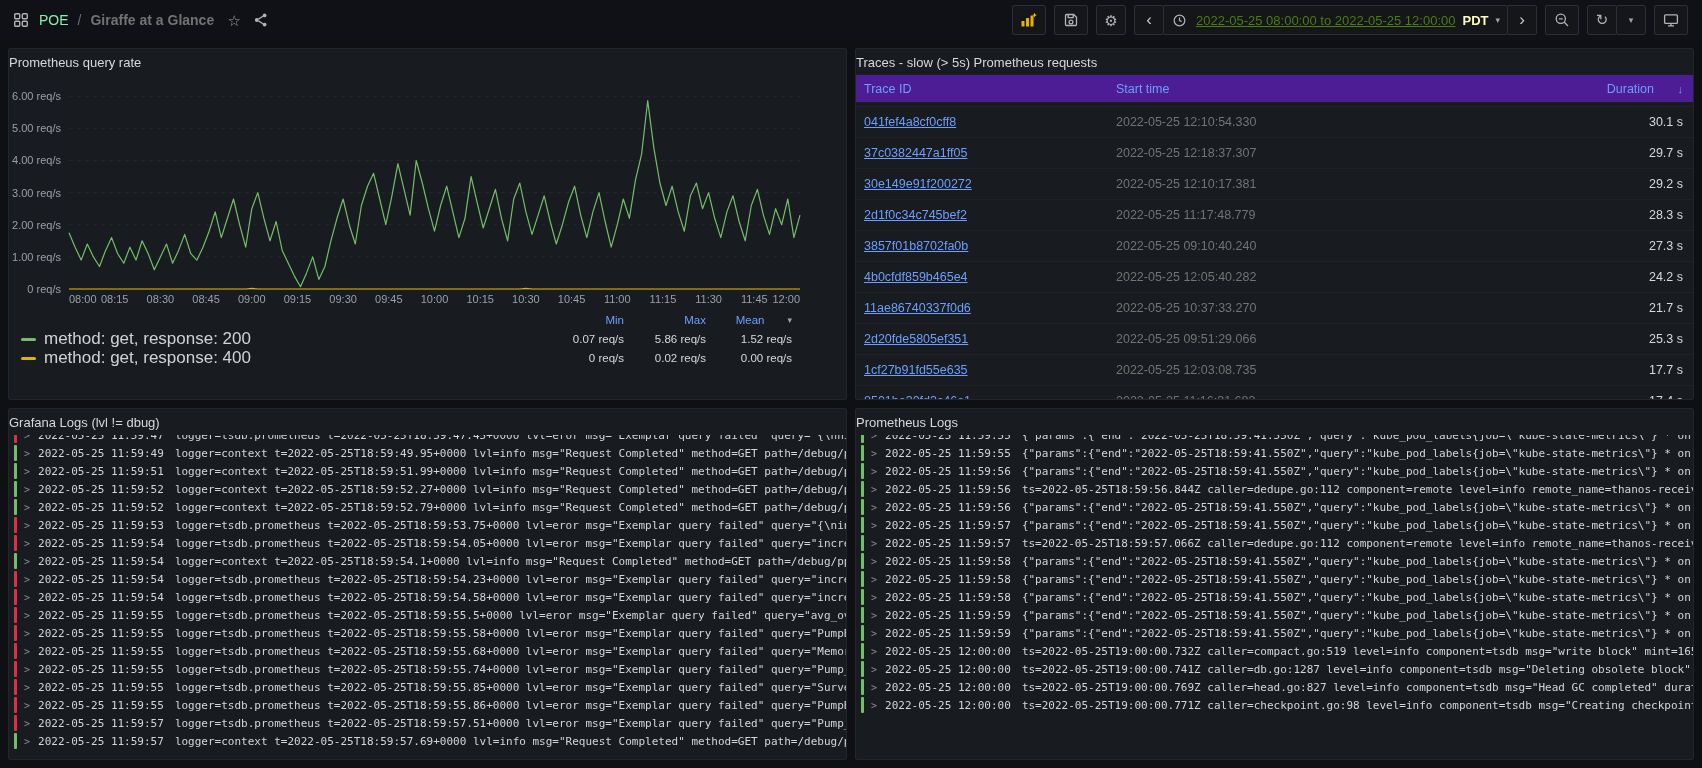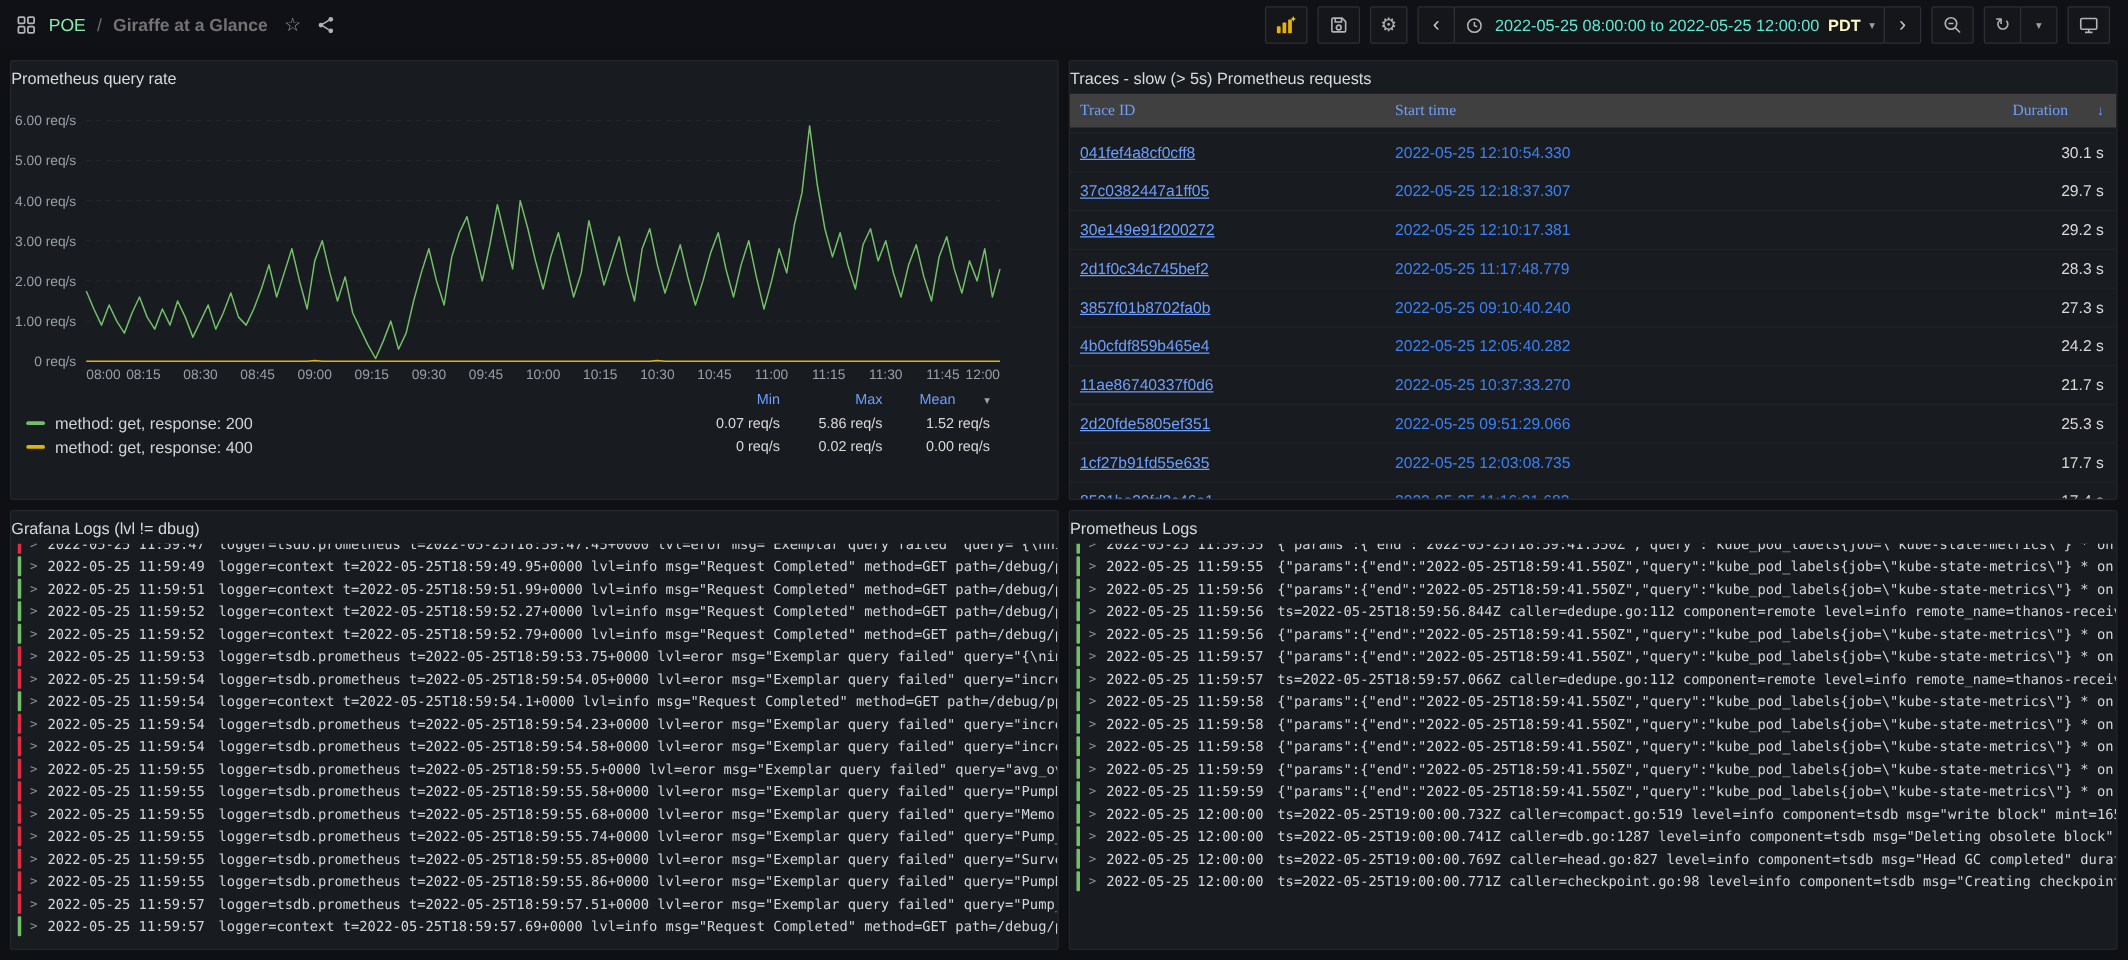--- a/index.html
+++ b/index.html
@@ -13,21 +13,21 @@
   .ic svg { display:block; }
   .crumb-folder { color:#86efac; font-size:14px; cursor:pointer; }
   .crumb-sep { color:#6c7077; font-size:14px; }
   .crumb-dash { color:#737373; font-size:14px; font-weight:600; margin-right:2px; }
   .glyph { font-size:15px; line-height:1; }
   .tbtn { height:30px; min-width:30px; display:inline-flex; align-items:center; justify-content:center; gap:7px;
           background:#141619; border:1px solid #2c2f36; border-radius:2px; color:#aeb2b7; padding:0 7px; cursor:pointer;
           font-family:"Liberation Sans",sans-serif; }
   .tgroup { display:inline-flex; }
   .tgroup .tbtn + .tbtn { margin-left:-1px; }
-  .time-text { color:#5eead4; font-size:13px; white-space:nowrap; }
+  .time-text { color:#4d7c0f; font-size:13px; white-space:nowrap;text-decoration:underline; }
   .tz { color:#fef9c3; font-size:13px; font-weight:600; }
   .caret { font-size:9px; color:#9da2a8; }
   .chev { font-size:17px; color:#c4c7cb; line-height:1; padding-bottom:2px; }
   .refresh-glyph { font-size:15px; color:#aeb2b7; }
 
   
   .dash { display:grid; grid-template-columns:1fr 1fr; grid-template-rows:352px 352px; gap:8px; padding:8px; }
   .panel { background:#181b1f; border:1px solid #24262c; border-radius:2px; display:flex; flex-direction:column; overflow:hidden; }
   .panel-head { height:26px; flex:none; display:flex; align-items:center; justify-content:flex-start; }
   .panel-title { font-size:13px; font-weight:500; color:#d8d9da; cursor:pointer; }
@@ -35,34 +35,34 @@
   
   .chart { width:100%; height:232px; display:block; flex:none; }
   .legend { padding:4px 54px 0 12px; }
   .legend-head, .legend-row { display:grid; grid-template-columns:1fr 82px 82px 86px; align-items:center; }
   .legend-head { height:18px; }
   .lh { color:#6e9fff; font-size:11.5px; text-align:right; }
   .lh-mean { display:flex; justify-content:flex-end; align-items:center; gap:3px; }
   .legend-row { height:19px; }
   .swatch-label { display:flex; align-items:center; gap:8px; min-width:0; cursor:pointer; }
   .swatch { width:15px; height:3px; border-radius:2px; flex:none; }
-  .legend-label { color:#d0d3d6; font-size:13px; white-space:nowrap; }
+  .legend-label { color:#d0d3d6; font-size:17px; white-space:nowrap; }
   .legend-val { color:#d8d9da; font-size:11.5px; text-align:right; }
 
   
-  .traces-head { height:27px; flex:none; background:#404040; display:grid; grid-template-columns:252px 1fr 110px; align-items:center; padding:0 10px 0 8px;font-family:Liberation Serif, serif; }
+  .traces-head { height:27px; flex:none; background:#4c1d95; display:grid; grid-template-columns:252px 1fr 110px; align-items:center; padding:0 10px 0 8px; }
   .th { color:#6e9fff; font-size:12.5px; cursor:pointer; }
   .th-right { text-align:right; }
   .sort { font-style:normal; font-size:11px; }
   .thl { font-style:normal;margin-left:20px; }
   .traces-body { flex:1; overflow:hidden; }
   .trace-row { display:grid; grid-template-columns:252px 1fr 110px; align-items:center; height:31px; padding:0 10px 0 8px; border-bottom:1px solid #202227; }
   .trace-row.clipped-top { margin-top:-26px; }
   .trace-link { color:#6e9fff; text-decoration:underline; font-size:12.5px; cursor:pointer; white-space:nowrap; overflow:hidden; }
-  .trace-start { color:#3b82f6; font-size:12.5px; }
+  .trace-start { color:#737373; font-size:12.5px; }
   .trace-duration { color:#d8d9da; font-size:12.5px; text-align:right; }
 
   
   .logs-body { flex:1; overflow:hidden; padding:2px 0 0 5px; }
   .log-row { display:flex; align-items:center; height:18px; white-space:nowrap; overflow:hidden; cursor:pointer; }
   .log-row.clipped { margin-top:-11px; }
   .log-bar { width:3px; align-self:stretch; margin:1px 7px 1px 0; border-radius:1px; flex:none; }
   .log-caret { color:#8a8f96; font-size:10px; font-family:"DejaVu Sans Mono",monospace; margin-right:8px; flex:none; }
   .log-time, .log-text { font-family:"DejaVu Sans Mono",monospace; font-size:11px; color:#d3d6da; }
   .log-time { margin-right:11px; flex:none; }

